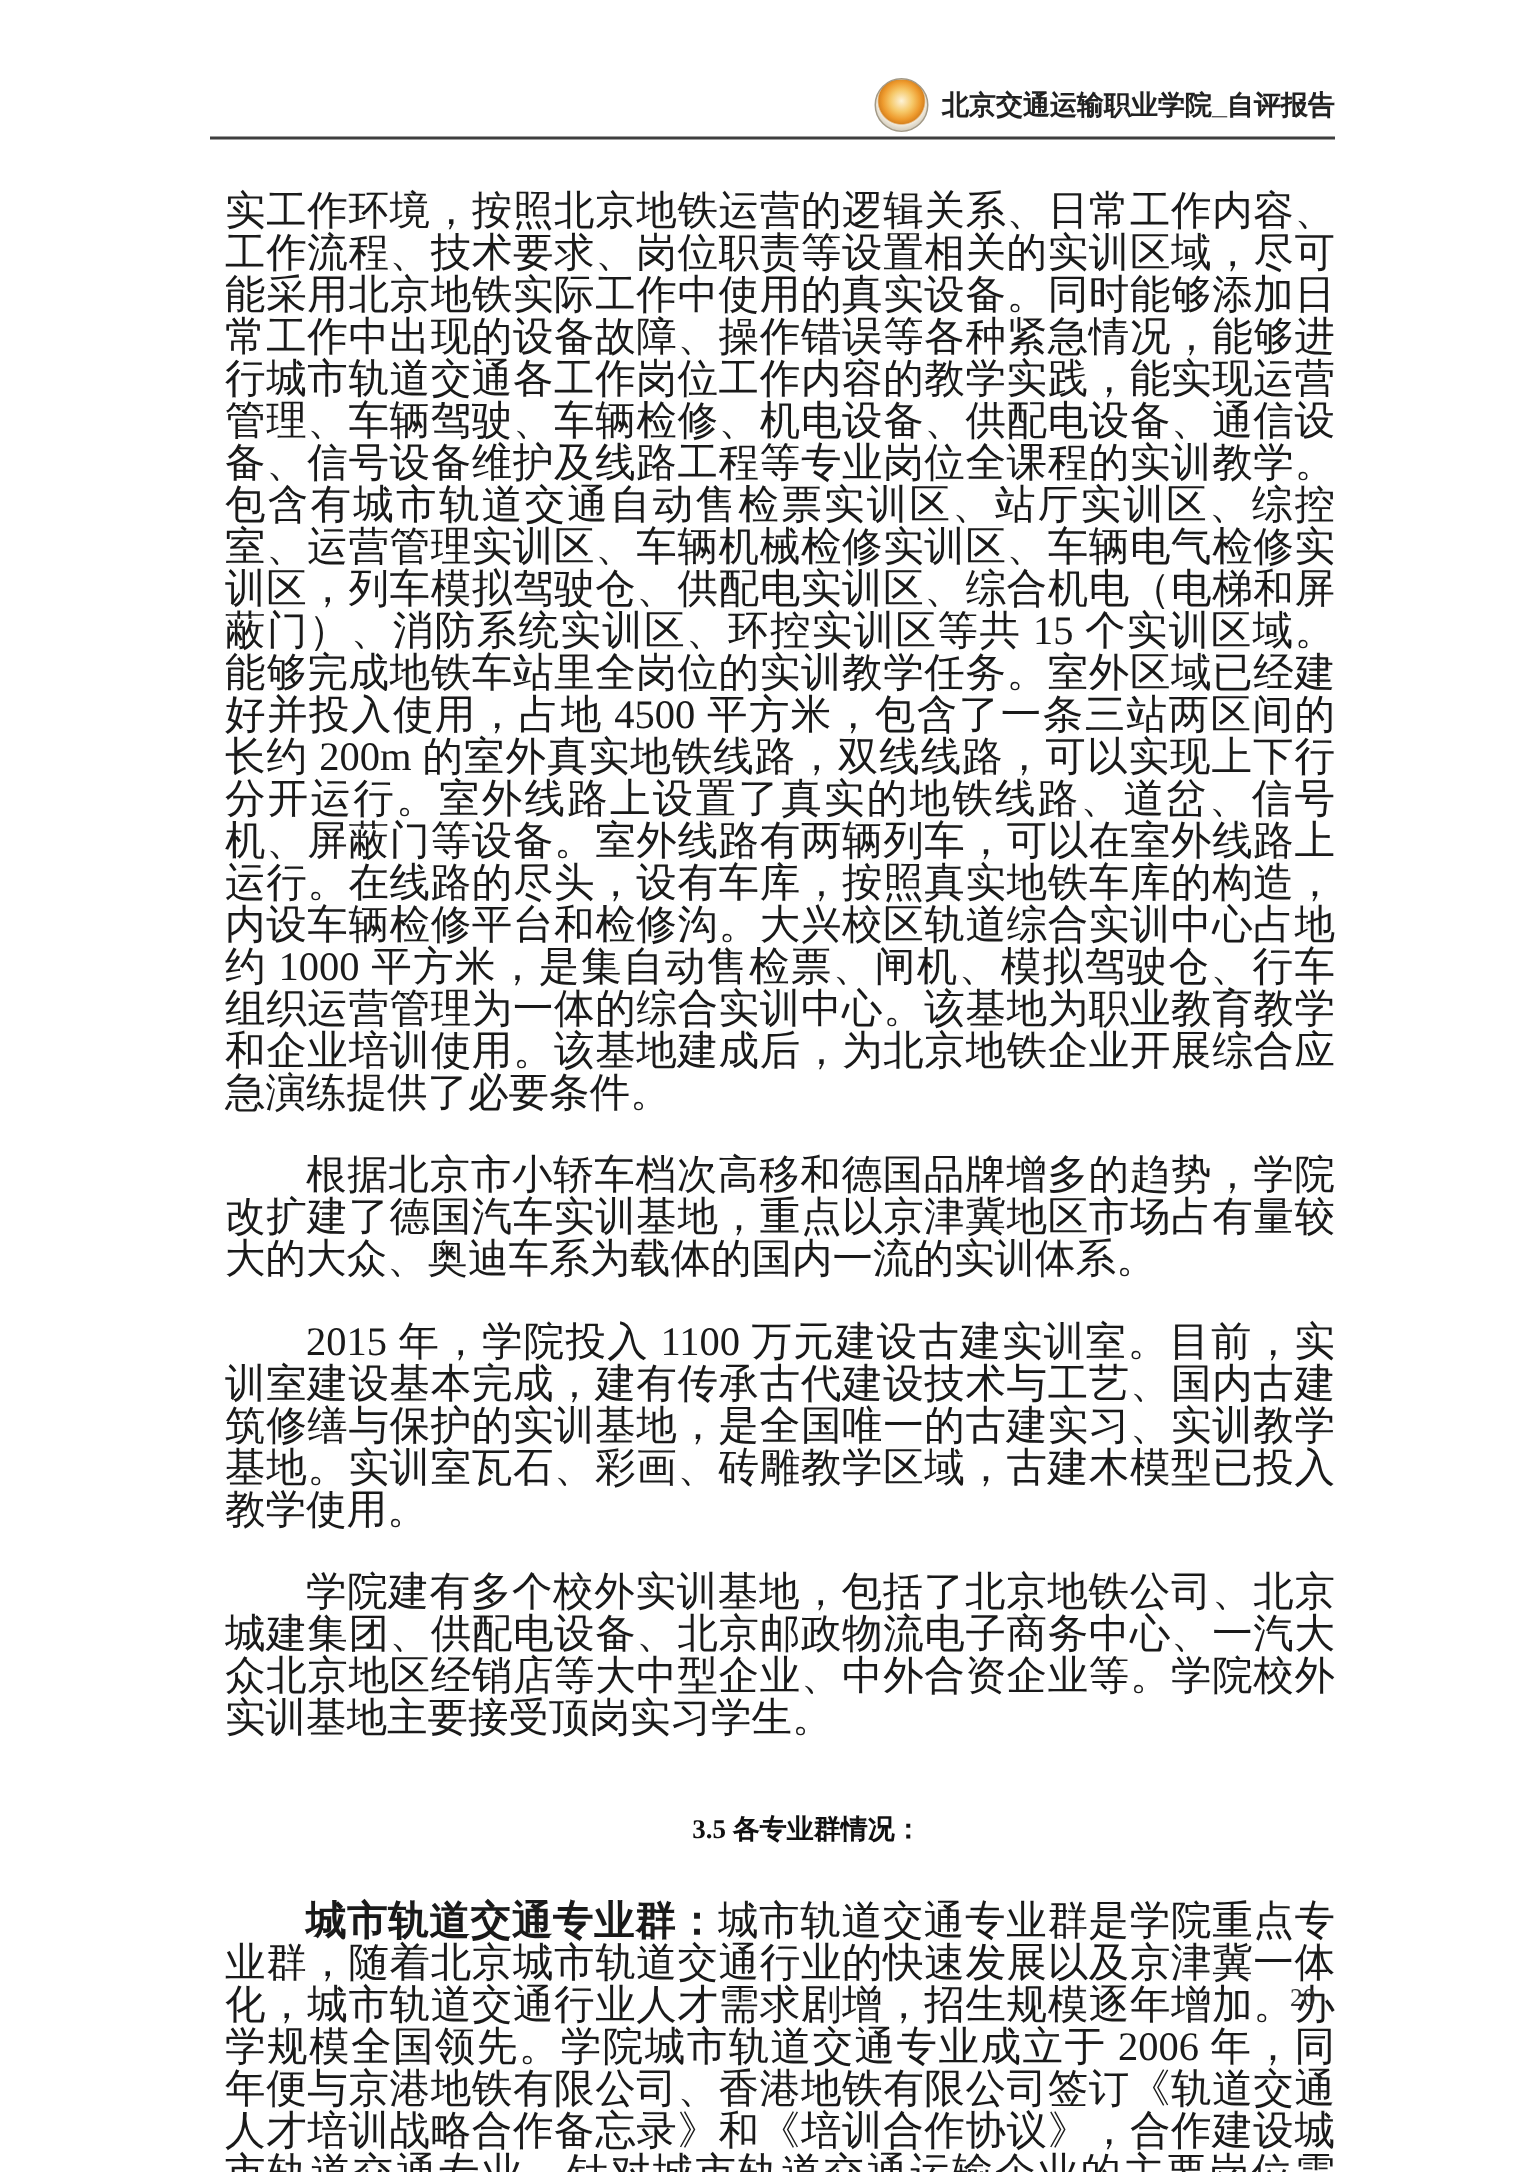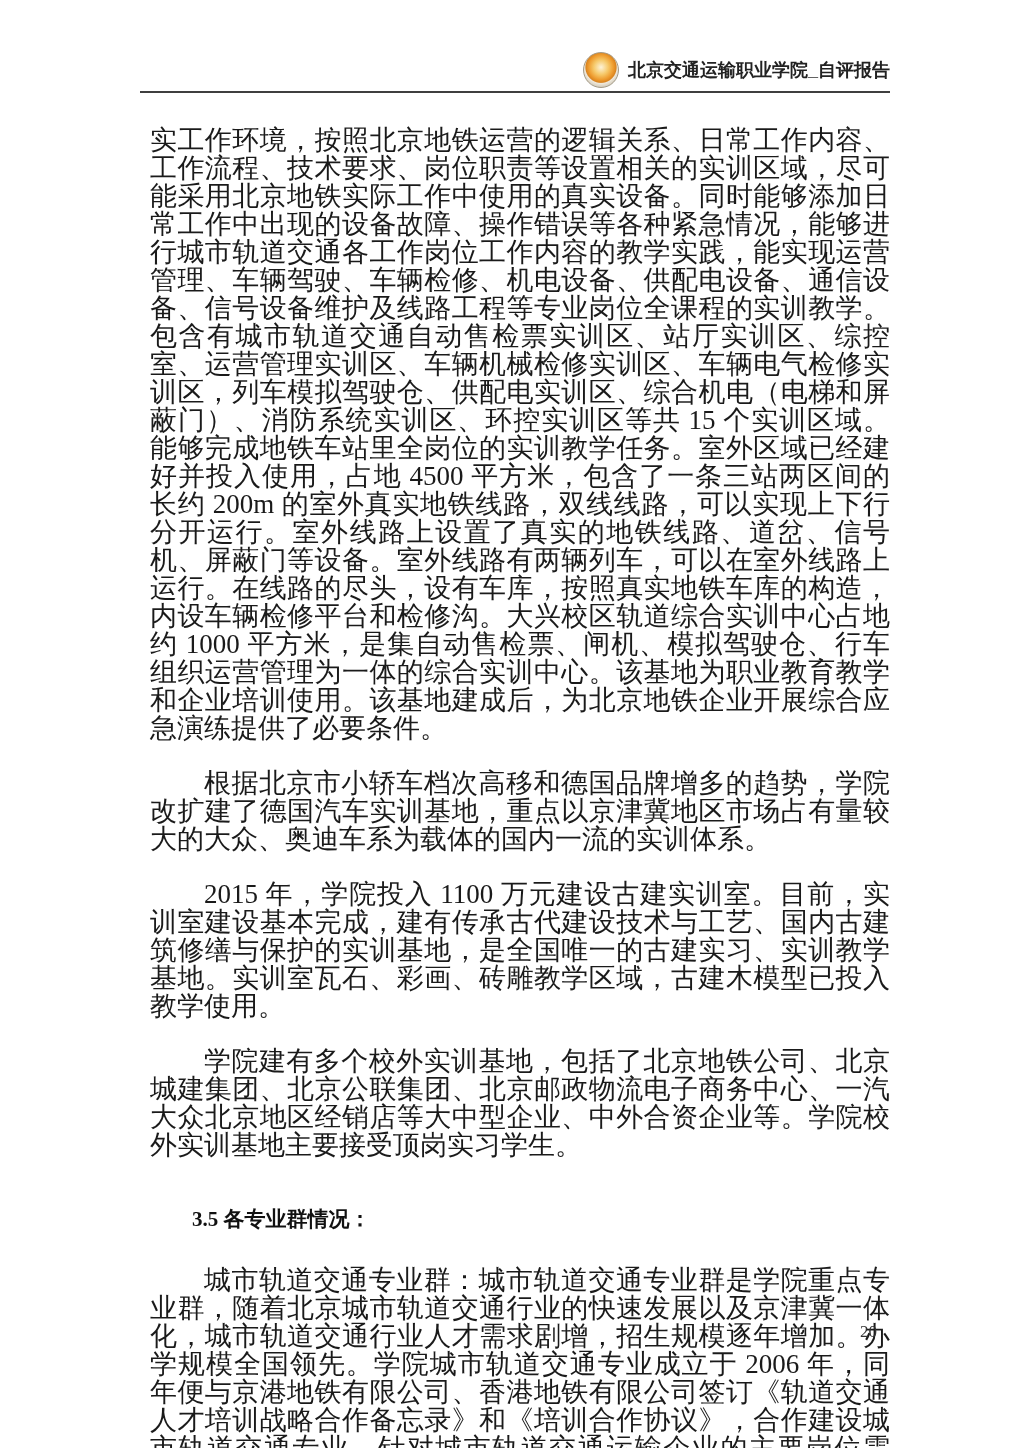--- a/index.html
+++ b/index.html
@@ -51,28 +51,29 @@
   }
   .para {
     font-size: 27px;
     line-height: 28px;
     text-align: justify;
     margin: 0;
     word-break: break-all;
   }
   .indent { text-indent: 2em; margin-top: 27px; }
   .section-heading {
-    font-size: 21px;
+    font-size: 18px;
     line-height: 40.3px;
     font-weight: bold;
     margin: 40px 0 0 0;
     text-indent: 2em;
     color: #111111;
+    text-align: center;
   }
-  .bold-lead { font-weight: normal; }
+  .bold-lead { font-weight: bold; }
   .page-number {
     position: absolute;
     right: 147px;
     top: 1322px;
     font-family: Liberation Serif, serif;
     font-size: 17px;
     color: #333333;
   }
 </style>
 </head>
@@ -80,18 +81,18 @@
 
 <div class="header">
   <span class="logo"></span>
   <span class="header-title">北京交通运输职业学院_自评报告</span>
 </div>
 
 <div class="content">
   <p class="para">实工作环境，按照北京地铁运营的逻辑关系、日常工作内容、工作流程、技术要求、岗位职责等设置相关的实训区域，尽可能采用北京地铁实际工作中使用的真实设备。同时能够添加日常工作中出现的设备故障、操作错误等各种紧急情况，能够进行城市轨道交通各工作岗位工作内容的教学实践，能实现运营管理、车辆驾驶、车辆检修、机电设备、供配电设备、通信设备、信号设备维护及线路工程等专业岗位全课程的实训教学。包含有城市轨道交通自动售检票实训区、站厅实训区、综控室、运营管理实训区、车辆机械检修实训区、车辆电气检修实训区，列车模拟驾驶仓、供配电实训区、综合机电（电梯和屏蔽门）、消防系统实训区、环控实训区等共 15 个实训区域。能够完成地铁车站里全岗位的实训教学任务。室外区域已经建好并投入使用，占地 4500 平方米，包含了一条三站两区间的长约 200m 的室外真实地铁线路，双线线路，可以实现上下行分开运行。室外线路上设置了真实的地铁线路、道岔、信号机、屏蔽门等设备。室外线路有两辆列车，可以在室外线路上运行。在线路的尽头，设有车库，按照真实地铁车库的构造，内设车辆检修平台和检修沟。大兴校区轨道综合实训中心占地约 1000 平方米，是集自动售检票、闸机、模拟驾驶仓、行车组织运营管理为一体的综合实训中心。该基地为职业教育教学和企业培训使用。该基地建成后，为北京地铁企业开展综合应急演练提供了必要条件。</p>
   <p class="para indent">根据北京市小轿车档次高移和德国品牌增多的趋势，学院改扩建了德国汽车实训基地，重点以京津冀地区市场占有量较大的大众、奥迪车系为载体的国内一流的实训体系。</p>
   <p class="para indent">2015 年，学院投入 1100 万元建设古建实训室。目前，实训室建设基本完成，建有传承古代建设技术与工艺、国内古建筑修缮与保护的实训基地，是全国唯一的古建实习、实训教学基地。实训室瓦石、彩画、砖雕教学区域，古建木模型已投入教学使用。</p>
-  <p class="para indent">学院建有多个校外实训基地，包括了北京地铁公司、北京城建集团、北京公联集团、北京邮政物流电子商务中心、一汽大众北京地区经销店等大中型企业、中外合资企业等。学院校外实训基地主要接受顶岗实习学生。</p>
+  <p class="para indent">学院建有多个校外实训基地，包括了北京地铁公司、北京城建集团、供配电设备、北京邮政物流电子商务中心、一汽大众北京地区经销店等大中型企业、中外合资企业等。学院校外实训基地主要接受顶岗实习学生。</p>
   <p class="section-heading">3.5 各专业群情况：</p>
   <p class="para indent"><span class="bold-lead">城市轨道交通专业群：</span><span>城市轨道交通专业群是学院重点专业群，随着北京城市轨道交通行业的快速发展以及京津冀一体化，城市轨道交通行业人才需求剧增，招生规模逐年增加。办学规模全国领先。学院城市轨道交通专业成立于 2006 年，同年便与京港地铁有限公司、香港地铁有限公司签订《轨道交通人才培训战略合作备忘录》和《培训合作协议》，合作建设城市轨道交通专业。针对城市轨道交通运输企业的主要岗位需求，城市轨道交通专业群经</span></p>
 </div>
 
 <div class="page-number">20</div>
 
 </body></html>

